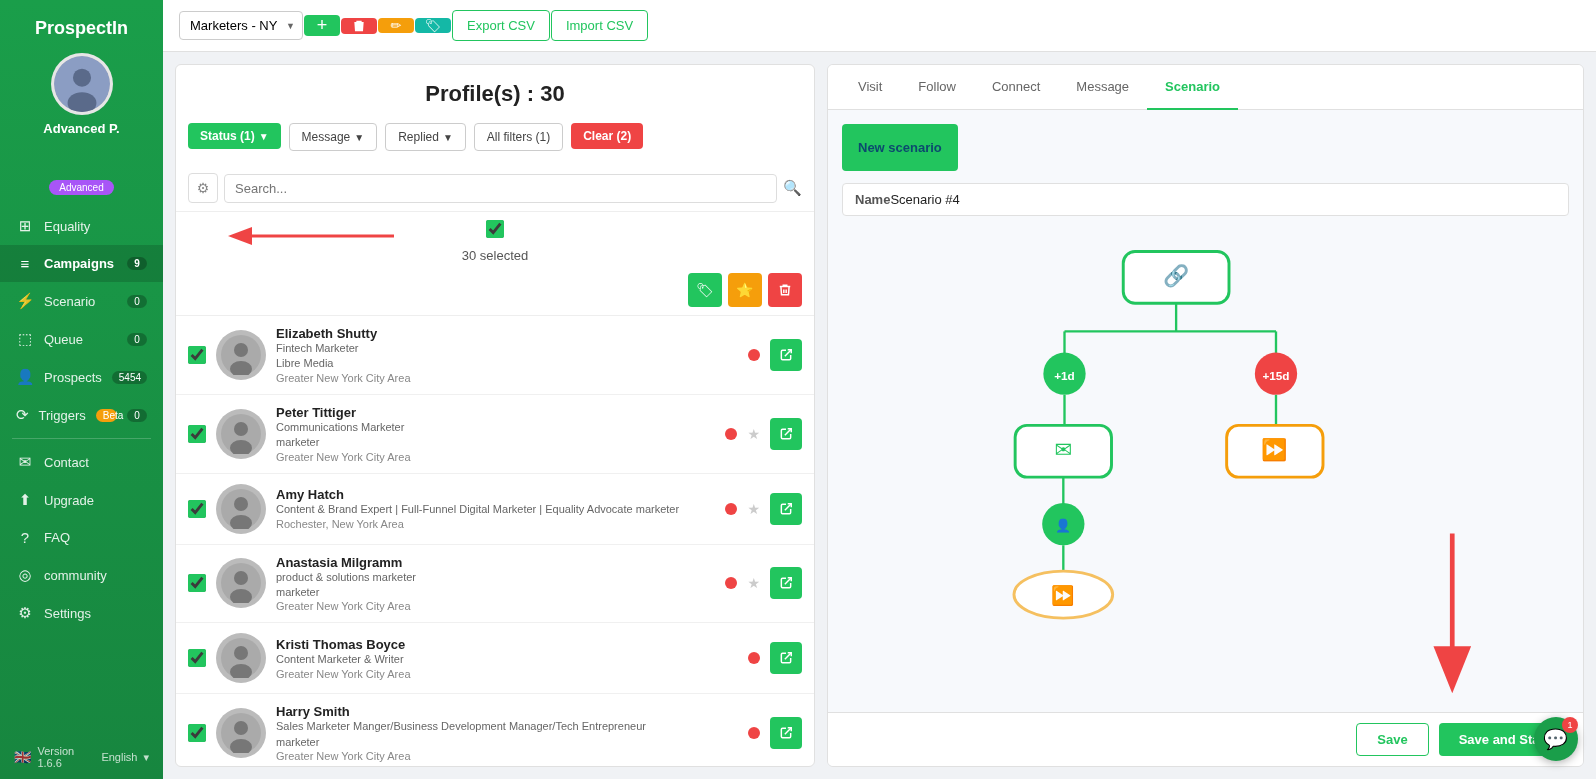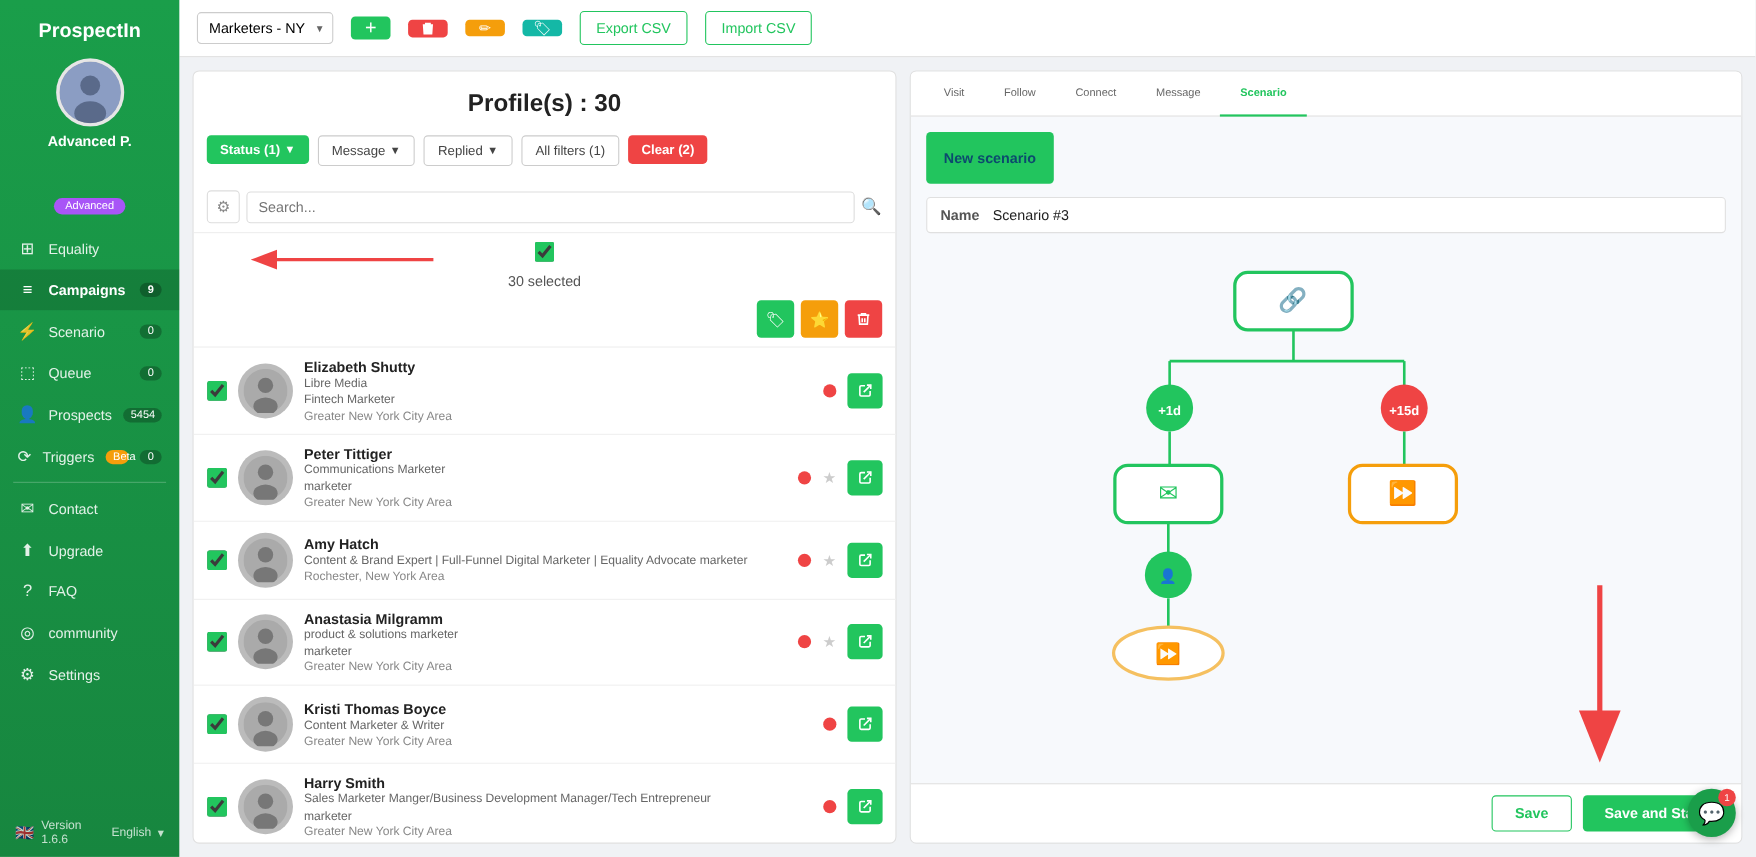--- a/index.html
+++ b/index.html
@@ -84,21 +84,21 @@
     
     #main { flex: 1; display: flex; flex-direction: column; overflow: hidden; }
 
     
     #topbar {
       background: white;
       border-bottom: 1px solid #e0e0e0;
       padding: 10px 16px;
       display: flex;
       align-items: center;
-      gap: 16px;
+      gap: 1px;
       flex-shrink: 0;
     }
     .topbar-select {
       border: 1px solid #ccc;
       border-radius: 4px;
       padding: 6px 10px;
       font-size: 13px;
       background: white;
       cursor: pointer;
       appearance: none;
@@ -304,21 +304,21 @@
     
     .scenario-tabs {
       display: flex;
       background: white;
       border-bottom: 1px solid #e0e0e0;
       padding: 0 12px;
       gap: 0;
     }
     .scenario-tab {
       padding: 14px 18px;
-      font-size: 10px;
+      font-size: 13px;
       color: #666;
       cursor: pointer;
       border-bottom: 2px solid transparent;
       margin-bottom: -1px;
     }
     .scenario-tab.active {
       color: #22c55e;
       border-bottom: 2px solid #22c55e;
       font-weight: 600;
     }
@@ -349,21 +349,20 @@
       top: 50%;
       transform: translateY(-50%);
       color: #888;
       pointer-events: none;
     }
     .btn-new-scenario { background: #22c55e; color: #0c4a6e; border: none; border-radius: 4px; padding: 16px 16px; font-size: 13px; font-weight: 600; cursor: pointer; white-space: nowrap; }
 
     .name-row {
       display: flex;
       align-items: center;
-      gap: 12px;
       background: white;
       border: 1px solid #e0e0e0;
       border-radius: 4px;
       padding: 8px 12px;
     }
     .name-label { font-size: 13px; font-weight: 600; color: #555; }
     .name-value { font-size: 13px; color: #222; }
 
     
     .scenario-diagram {
@@ -587,22 +586,22 @@
           <input type="checkbox" class="checkbox" checked="" style="">
           <div class="profile-avatar">
             <svg width="40" height="40" viewBox="0 0 40 40">
                 <circle cx="20" cy="20" r="20" fill="#aaa"></circle>
                 <circle cx="20" cy="15" r="7" fill="#777"></circle>
                 <ellipse cx="20" cy="34" rx="11" ry="8" fill="#777"></ellipse>
               </svg>
           </div>
           <div class="profile-info">
             <div class="profile-name">Elizabeth Shutty</div>
+            <div class="profile-title">Fintech Marketer</div>
             <div class="profile-title">Libre Media</div>
-            <div class="profile-title">Fintech Marketer</div>
             <div class="profile-location">Greater New York City Area</div>
           </div>
           <div class="status-dot status-red"></div>
           <button class="profile-action-btn">
             <svg width="14" height="14" viewBox="0 0 24 24" fill="none" stroke="white" stroke-width="2.5">
                 <path d="M20 12v6a2 2 0 01-2 2H6a2 2 0 01-2-2V6a2 2 0 012-2h6"></path>
                 <path d="M15 3h6v6"></path>
                 <line x1="10" y1="14" x2="21" y2="3"></line>
               </svg>
           </button>
@@ -748,21 +747,21 @@
       </div>
 
       <div class="scenario-content">
 
         <div class="scenario-select-row">
           <button class="btn-new-scenario">New scenario</button>
         </div>
 
         <div class="name-row">
           <span class="name-label">Name</span>
-          <span class="name-value">Scenario #3</span>
+          <span class="name-value">Scenario #4</span>
         </div>
 
         <div class="scenario-diagram">
           <svg class="scenario-svg" viewBox="0 0 500 400" xmlns="http://www.w3.org/2000/svg">
 
             <rect x="180" y="20" width="90" height="44" rx="10" ry="10" fill="white" stroke="#22c55e" stroke-width="2.5"></rect>
             <text x="225" y="47" text-anchor="middle" font-size="18" fill="#22c55e">🔗</text>
 
             <line x1="225" y1="64" x2="225" y2="88" stroke="#22c55e" stroke-width="2"></line>
 

